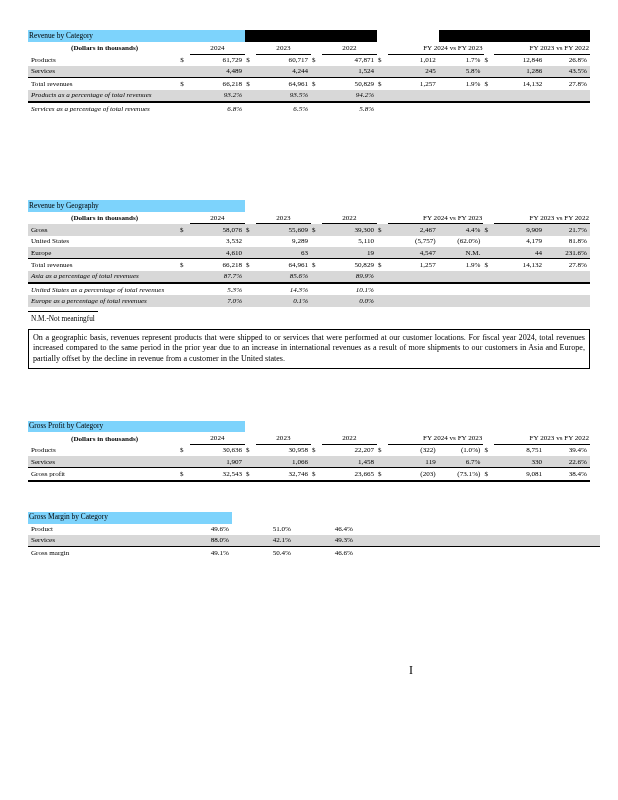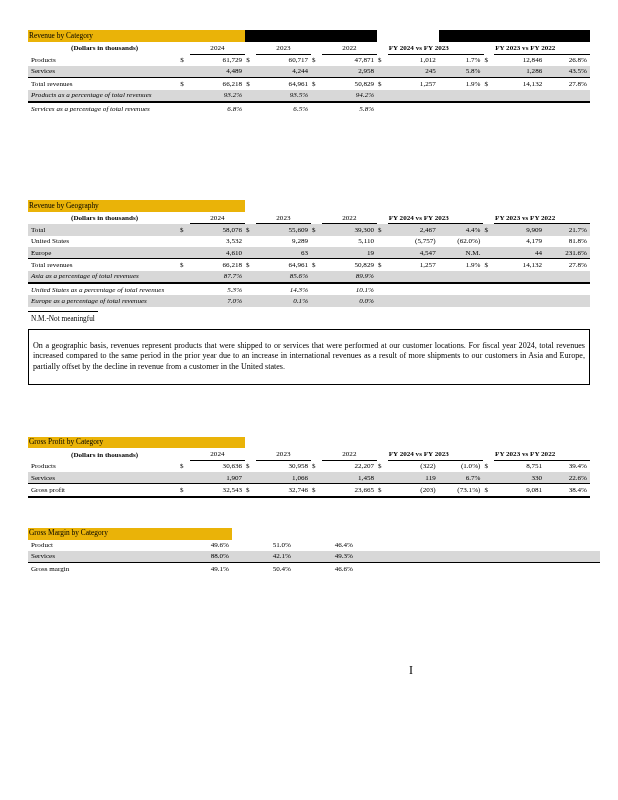--- a/index.html
+++ b/index.html
@@ -38,42 +38,42 @@
   }
   table.fin td, table.fin th {
     padding: 1.6px 1px;
     vertical-align: bottom;
     white-space: nowrap;
     font-weight: normal;
   }
   .sect-title {
     font-weight: bold;
     font-size: 7.4px;
-    background: #eab308;
+    background: #7dd3fc;
     padding: 2.2px 3px;
   }
   .hdr-band {
     background: #000;
     height: 9px;
   }
   .hdr-row td {
     font-weight: bold;
     text-align: center;
     border-bottom: 0.7px solid #000;
     padding-bottom: 1px;
   }
   .hdr-row td.lbl {
     text-align: center;
     border-bottom: none;
     font-weight: bold;
   }
   .hdr-row td.grp {
     border-bottom: 0.7px solid #000;
-    text-align: left;
-    font-weight: bold;
+    text-align: right;
+    font-weight: normal;
   }
   .hdr-row td.nb { border-bottom: none; }
   .lbl { text-align: left; padding-left: 3px !important; }
   .cur { text-align: left; width: 9px; padding-right: 0 !important; }
   .num { text-align: right; padding-right: 3px !important; }
   .shade td { background: #d8d8d8; }
   .ital td { font-style: italic; }
   .topline td { border-top: 0.7px solid #000; }
   .dbl td { border-bottom: 2.4px double #000; }
   .thinline td { border-top: 0.7px solid #000; margin-left: 9px; }
@@ -82,21 +82,21 @@
     font-size: 7.3px;
     padding: 2px 3px;
     border-top: 0.6px solid #000;
     display: inline-block;
   }
   .para {
     font-size: 8.1px;
     line-height: 1.32;
     text-align: justify;
     border: 0.7px solid #000;
-    padding: 11px 4px;
+    padding: 3px 4px;
     margin-top: 4px;
   }
   .gap-lg { height: 86px; }
   .gap-md { height: 30px; }
   .gap-xl { height: 52px; }
 
   .cursor {
     position: absolute;
     left: 409px;
     top: 664px;
@@ -168,21 +168,21 @@
       <td class="num">12,846</td>
       <td class="num">26.8%</td>
     </tr>
     <tr class="shade">
       <td class="lbl">Services</td>
       <td class="cur"></td>
       <td class="num">4,489</td>
       <td class="cur"></td>
       <td class="num">4,244</td>
       <td class="cur"></td>
-      <td class="num">2,958</td>
+      <td class="num">1,524</td>
       <td class="cur"></td>
       <td class="num">245</td>
       <td class="num">5.8%</td>
       <td class="cur"></td>
       <td class="num">1,286</td>
       <td class="num">43.5%</td>
     </tr>
     <tr class="topline">
       <td class="lbl">Total revenues</td>
       <td class="cur">$</td>
@@ -252,21 +252,21 @@
       <td class="nb"></td>
       <td>2023</td>
       <td class="nb"></td>
       <td>2022</td>
       <td class="nb"></td>
       <td class="grp" colspan="2">FY 2024 vs FY 2023</td>
       <td class="nb"></td>
       <td class="grp" colspan="2">FY 2023 vs FY 2022</td>
     </tr>
     <tr class="shade">
-      <td class="lbl">Total</td>
+      <td class="lbl">Gross</td>
       <td class="cur">$</td>
       <td class="num">58,076</td>
       <td class="cur">$</td>
       <td class="num">55,609</td>
       <td class="cur">$</td>
       <td class="num">39,300</td>
       <td class="cur">$</td>
       <td class="num">2,467</td>
       <td class="num">4.4%</td>
       <td class="cur">$</td>

